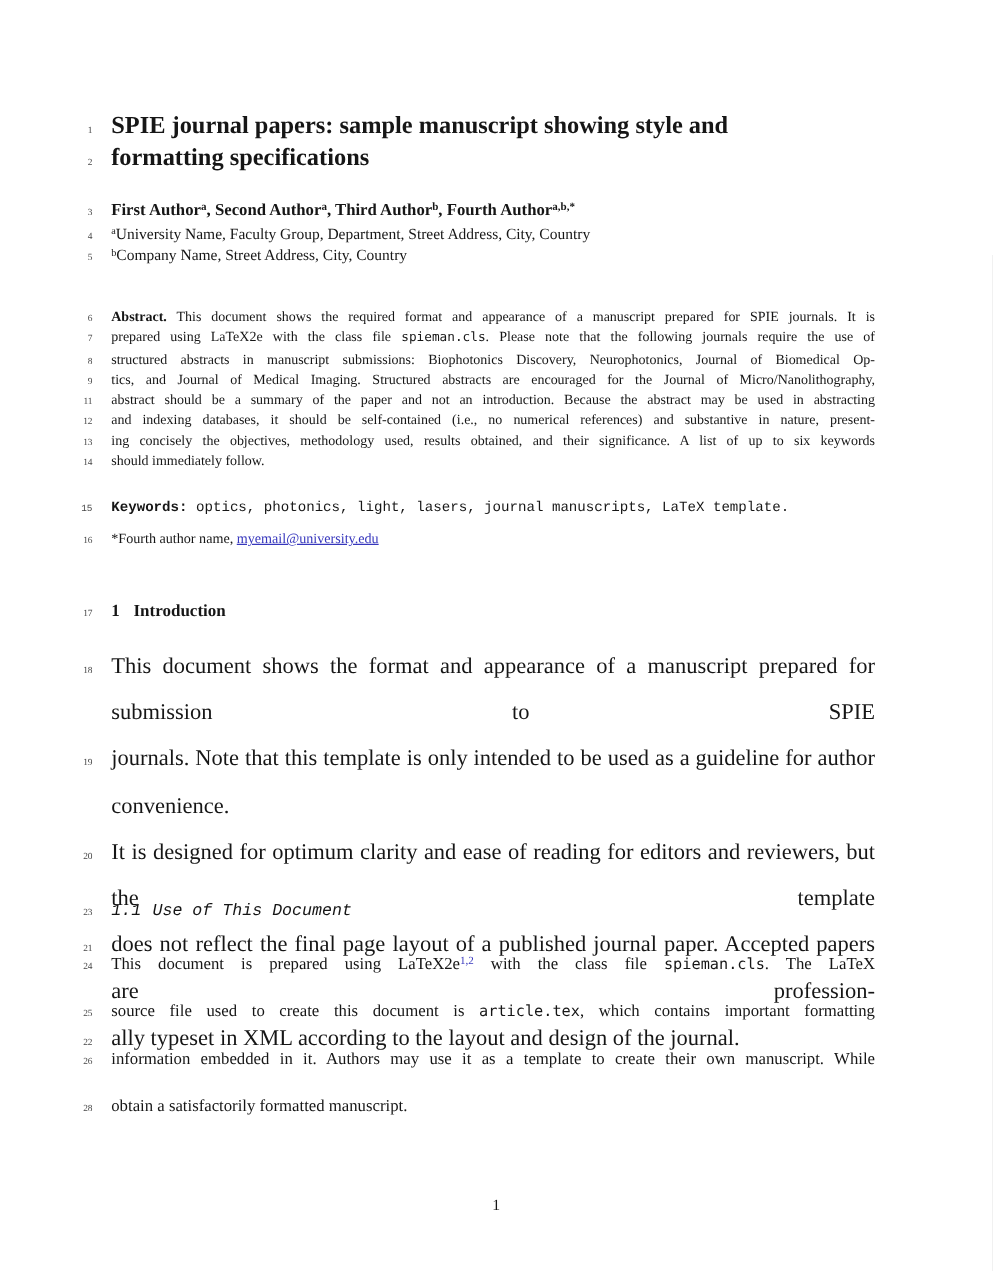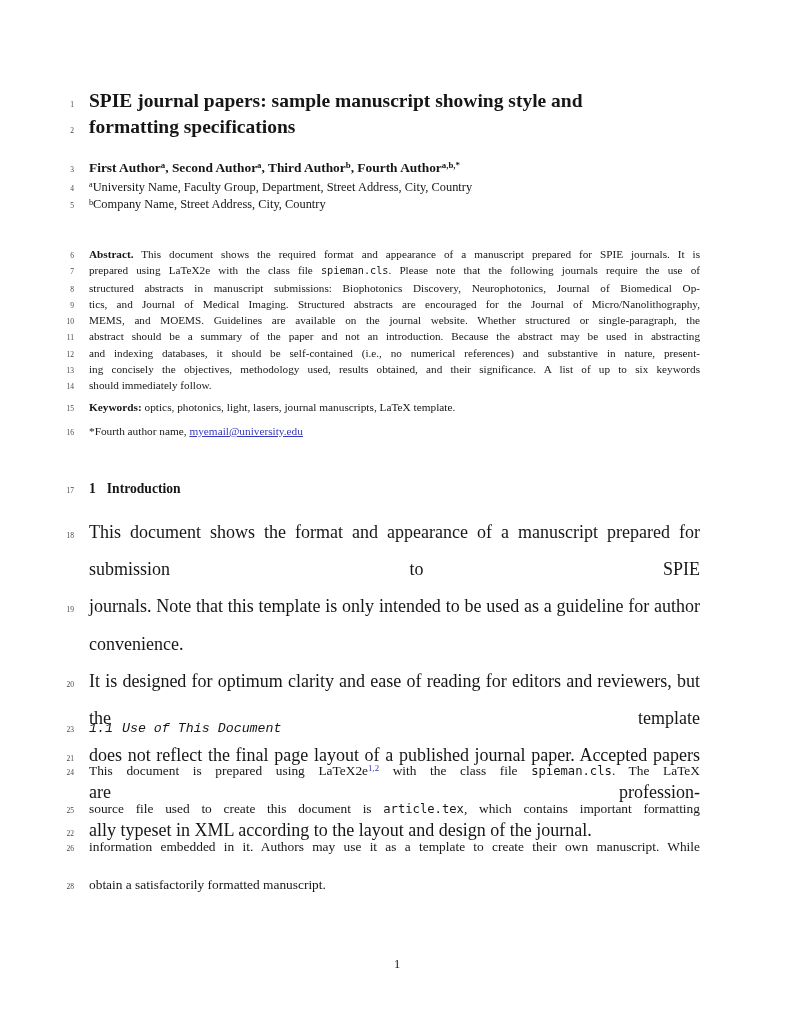--- a/index.html
+++ b/index.html
@@ -22,21 +22,21 @@
   .secnum{margin-right:11px;}
 
   .blk-title{top:88px;}
   .blk-title .ltxt{font-size:19.5px;line-height:26px;font-weight:bold;}
   .blk-authors{top:159px;}
   .blk-authors .ltxt{font-size:13.4px;line-height:17px;font-weight:bold;}
   .blk-affil{top:179px;}
   .blk-affil .ltxt{font-size:12.4px;line-height:17.3px;}
   .blk-abstract{top:246px;}
   .blk-abstract .ltxt{font-size:11.2px;line-height:16.3px;}
-  .blk-keywords{top:399px;}
+  .blk-keywords{top:399px;font-family:Liberation Mono, monospace;}
   .blk-keywords .ltxt{font-size:11.3px;line-height:17px;}
   .blk-note{top:423px;}
   .blk-note .ltxt{font-size:11.3px;line-height:17px;}
   .blk-h1{top:479px;}
   .blk-h1 .ltxt{font-size:13.6px;line-height:19px;font-weight:bold;}
   .blk-body1{top:514px;}
   .blk-body1 .ltxt{font-size:18px;line-height:37.2px;font-family:Liberation Serif, serif;}
   .blk-h2{top:719px;}
   .blk-h2 .ltxt{font-size:13.3px;line-height:19px;font-style:italic;font-family:Liberation Mono, monospace;}
   .blk-h2 .secnum{margin-right:9px;}
@@ -86,24 +86,20 @@
           <span class="lnum">7</span>
           <span class="ltxt j"><span>prepared using LaTeX2e with the class file </span><span class="code">spieman.cls</span><span>. Please note that the following journals require the use of</span></span>
         </div>
         <div class="row">
           <span class="lnum">8</span>
           <span class="ltxt j"><span>structured abstracts in manuscript submissions: </span><span class="iseg">Biophotonics Discovery</span><span>, </span><span class="iseg">Neurophotonics</span><span>, </span><span class="iseg">Journal of Biomedical Op-</span></span>
         </div>
         <div class="row">
           <span class="lnum">9</span>
           <span class="ltxt j"><span class="iseg">tics</span><span>, and </span><span class="iseg">Journal of Medical Imaging</span><span>. Structured abstracts are encouraged for the </span><span class="iseg">Journal of Micro/Nanolithography,</span></span>
-        </div>
-        <div class="row">
-          <span class="lnum">10</span>
-          <span class="ltxt j"><span class="iseg">MEMS, and MOEMS</span><span>. Guidelines are available on the journal website.  Whether structured or single-paragraph, the</span></span>
         </div>
         <div class="row">
           <span class="lnum">11</span>
           <span class="ltxt j"><span>abstract should be a summary of the paper and not an introduction. Because the abstract may be used in abstracting</span></span>
         </div>
         <div class="row">
           <span class="lnum">12</span>
           <span class="ltxt j"><span>and indexing databases, it should be self-contained (i.e., no numerical references) and substantive in nature, present-</span></span>
         </div>
         <div class="row">

